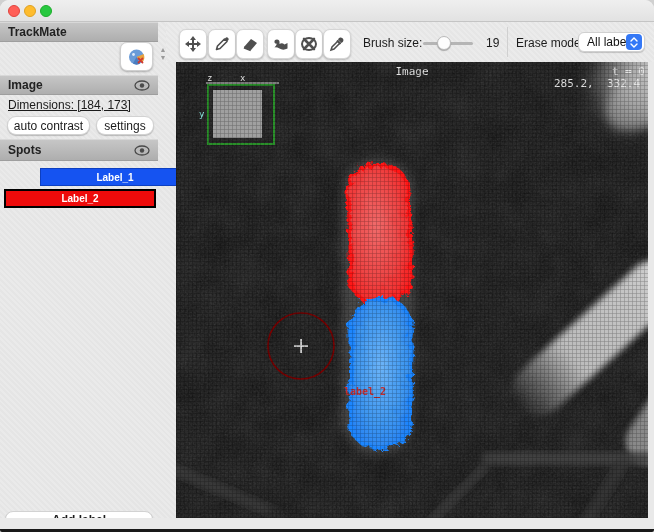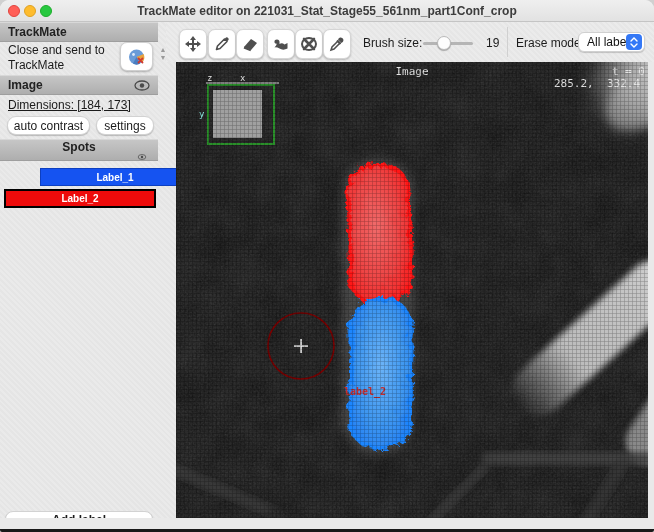--- a/index.html
+++ b/index.html
@@ -68,30 +68,28 @@
 </style>
 </head>
 <body>
 
 <div class="win">
 
   <div class="titlebar">
     <span class="tl r"></span>
     <span class="tl y"></span>
     <span class="tl g"></span>
-    <div class="title-text">TrackMate editor on 221031_Stat_Stage55_561nm_part1Conf_crop</div>
   </div>
 
   <div class="sidebar">
 
     <div class="hdrbar" style="top:0;">
       <span>TrackMate</span>
     </div>
 
-    <div class="sb-text" style="left:8px; top:21px; width:110px; line-height:15px;">Close and send to TrackMate</div>
 
     <div class="iconbtn" style="top:20px;">
       <svg width="20" height="20" viewBox="0 0 20 20">
         <circle cx="9.5" cy="10" r="7.5" fill="#6a9bd8"></circle>
         <path d="M9.5 10 L16.6 7 A7.5 7.5 0 0 1 15.5 15.2 Z" fill="#e8a33d"></path>
         <path d="M9.5 10 L6 16.6 A7.5 7.5 0 0 0 13 16.8 Z" fill="#4a7ec0"></path>
         <path d="M11.5 11.5 l4 4 M15.5 11.5 l-4 4" stroke="#d03a30" stroke-width="1.8" stroke-linecap="round"></path>
         <circle cx="6.5" cy="7.5" r="1.4" fill="#dfe9f7"></circle>
       </svg>
     </div>
@@ -102,21 +100,21 @@
         <ellipse cx="8" cy="5.5" rx="7" ry="4.5" fill="none" stroke="#4a4a4a" stroke-width="1.3"></ellipse>
         <circle cx="8" cy="5.5" r="2.2" fill="#4a4a4a"></circle>
       </svg>
     </div>
 
     <div class="sb-text" style="left:8px; top:76px;text-decoration:underline;">Dimensions: [184, 173]</div>
 
     <div class="pill" style="left:7px; top:94px; width:83px;">auto contrast</div>
     <div class="pill" style="left:96px; top:94px; width:58px;">settings</div>
 
-    <div class="hdrbar" style="top:117px; height:22px;flex-direction:column;">
+    <div class="hdrbar" style="top:117px; height:22px;">
       <span>Spots</span>
       <svg class="eye" width="16" height="11" viewBox="0 0 16 11">
         <ellipse cx="8" cy="5.5" rx="7" ry="4.5" fill="none" stroke="#4a4a4a" stroke-width="1.3"></ellipse>
         <circle cx="8" cy="5.5" r="2.2" fill="#4a4a4a"></circle>
       </svg>
     </div>
 
     <div class="label-row" style="left:5px; top:146px; width:150px; height:18px; background:#1553f1; border:1px solid #0d3fc0;margin-left:35px;">
       <span>Label_1</span>
     </div>

